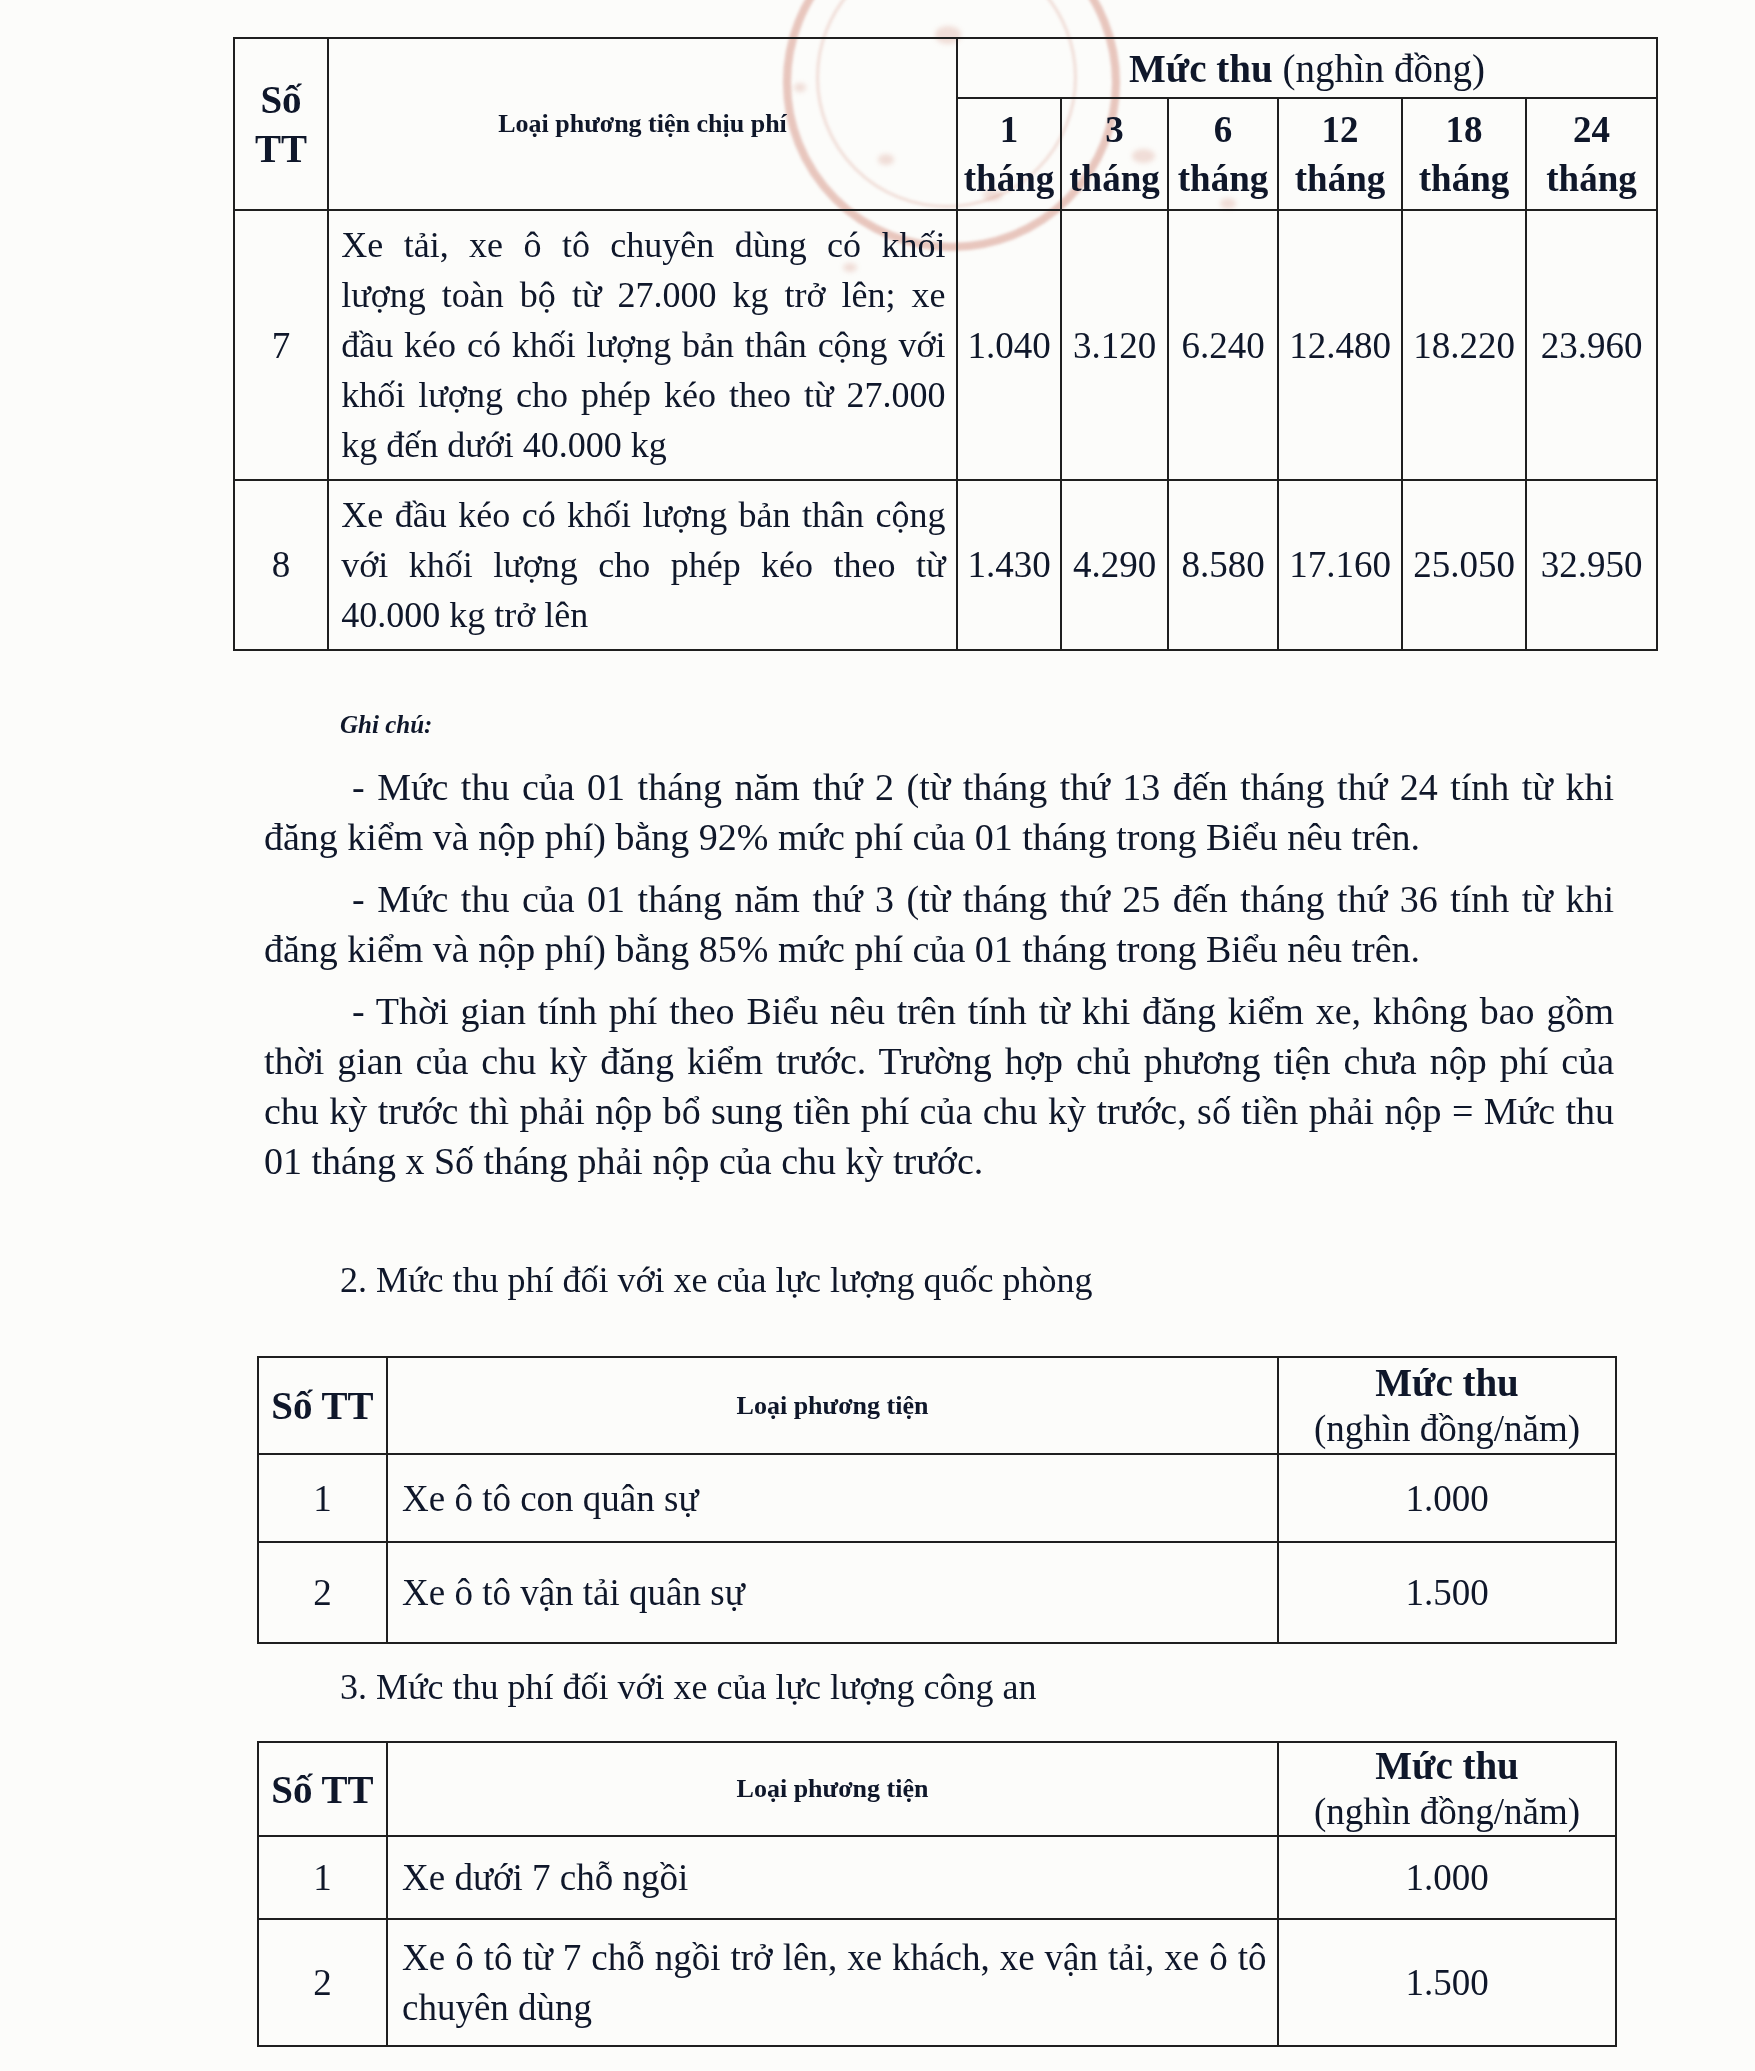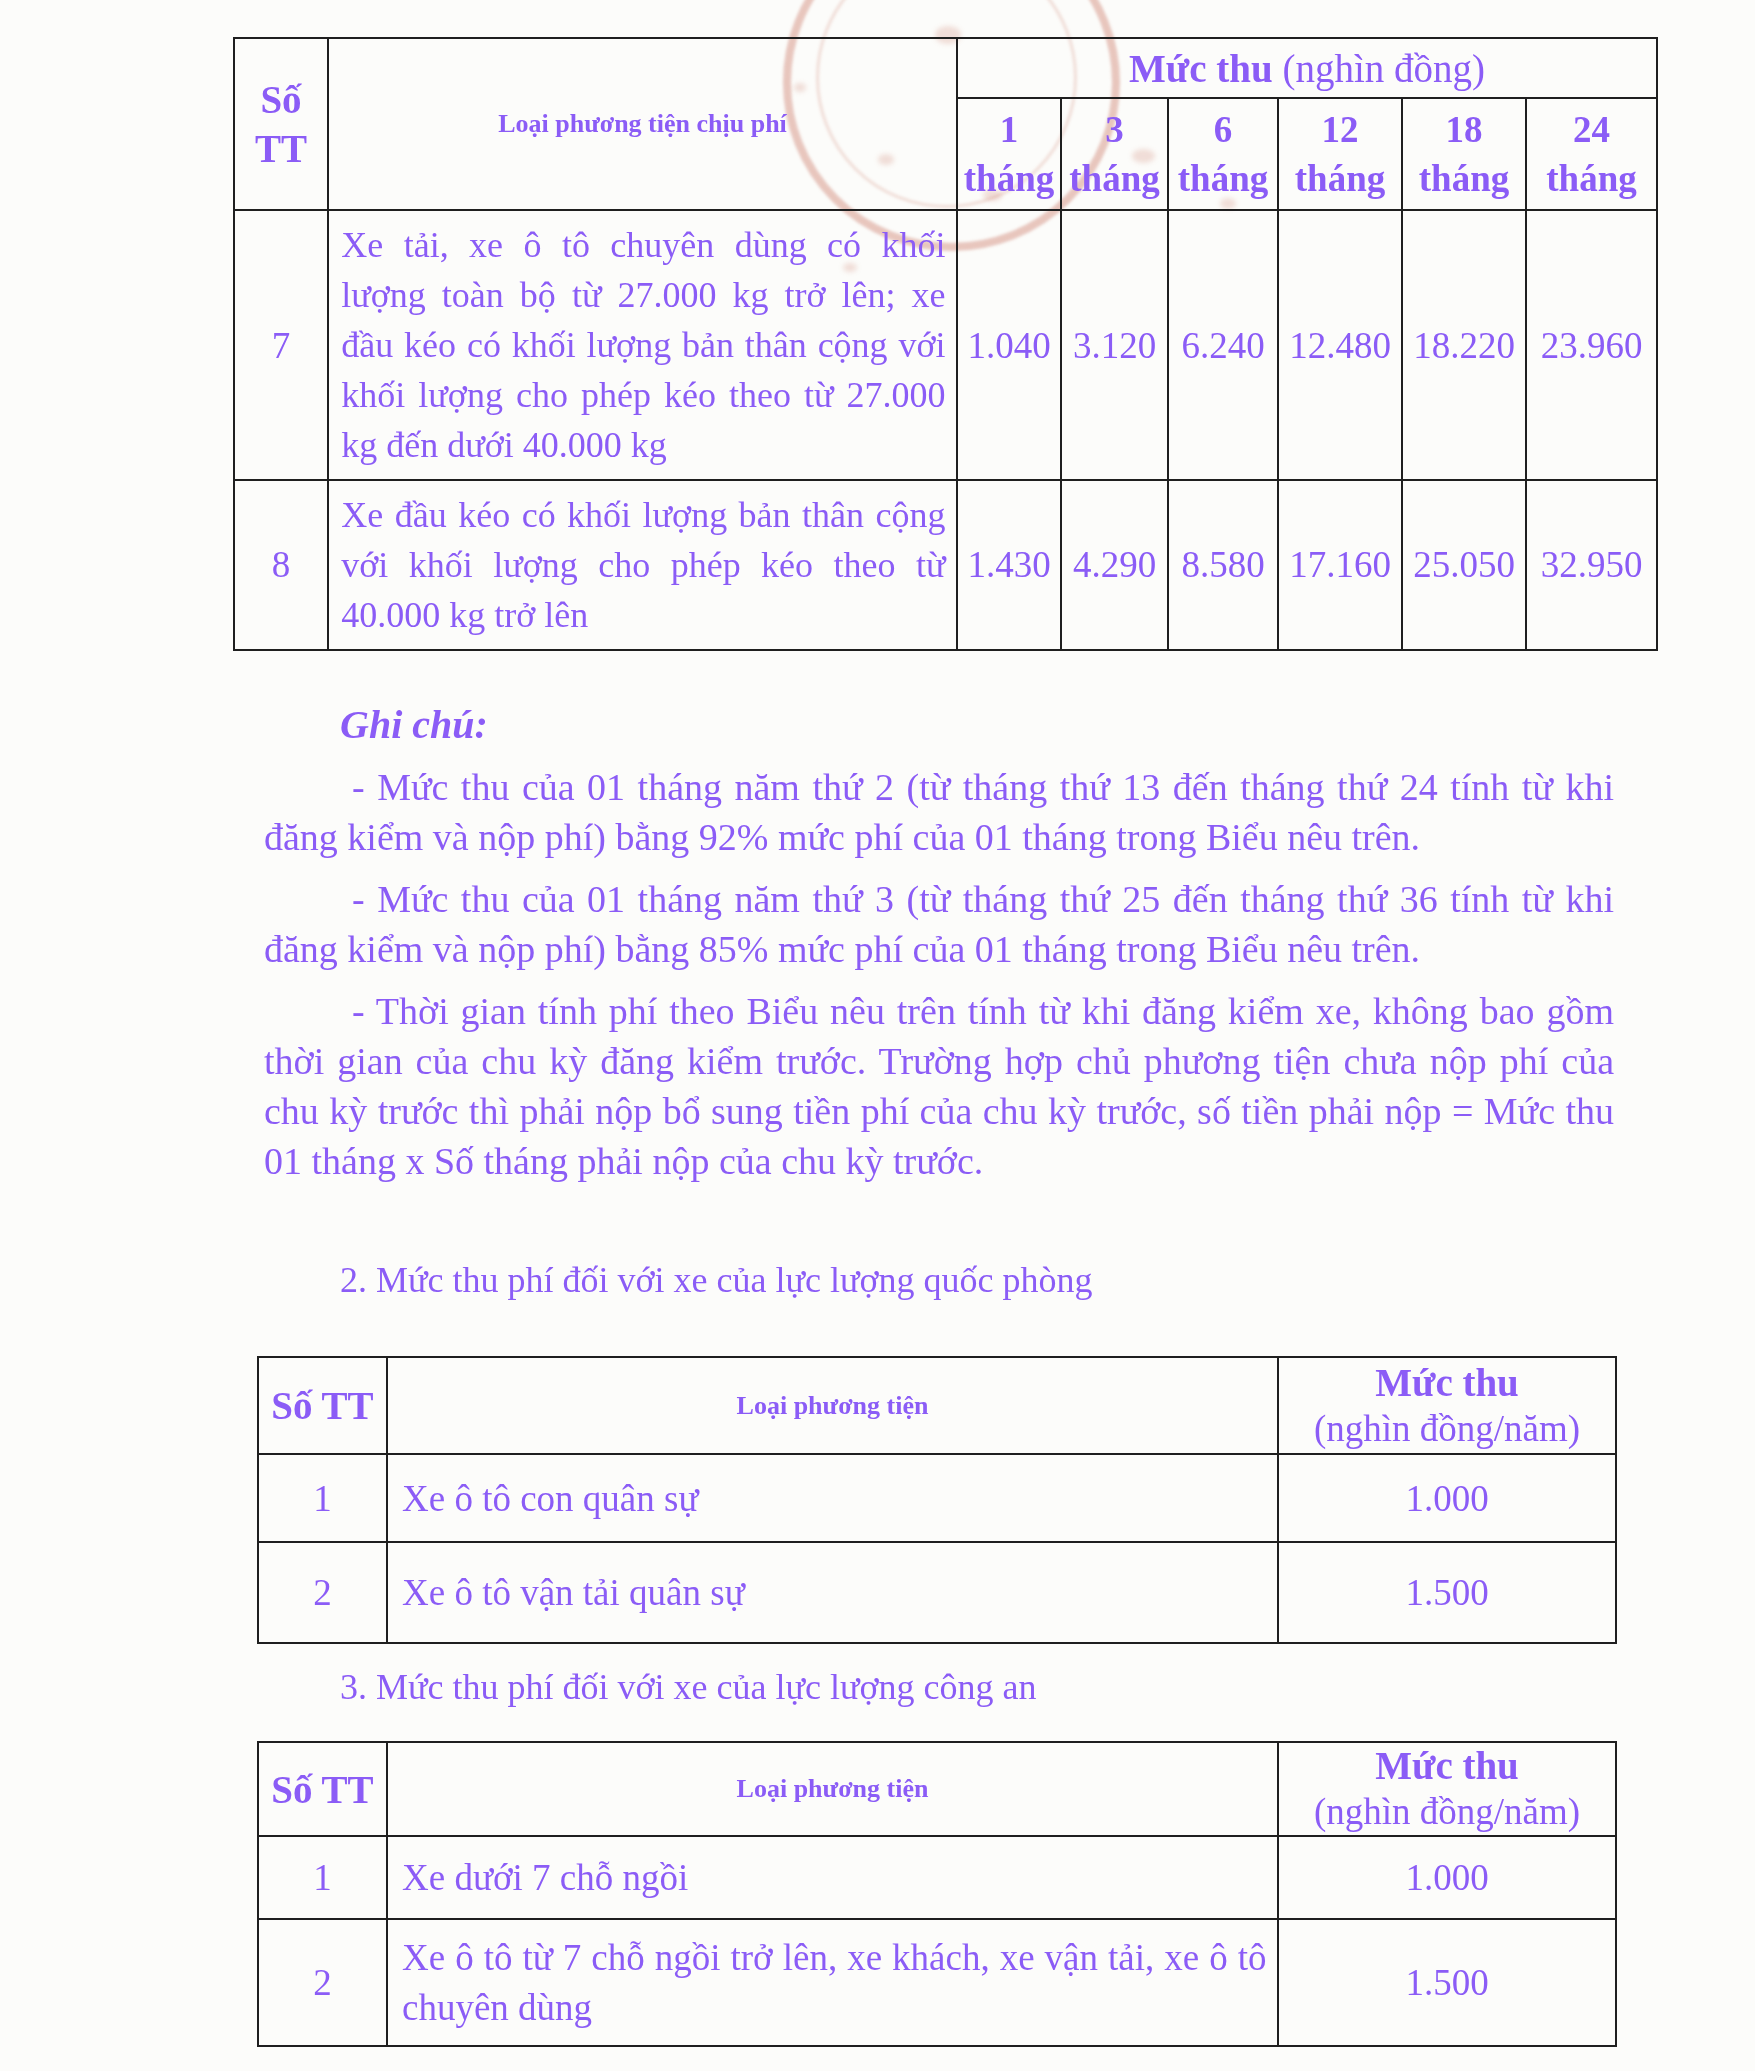--- a/index.html
+++ b/index.html
@@ -2,21 +2,21 @@
 <html style="font-size:14px"><head>
 <meta charset="utf-8">
 <style>
   html,body{margin:0;padding:0;background:#e8e8e6;}
   .page{
     position:relative;
     width:1756px;height:2072px;
     background:#fcfcfa;
     overflow:hidden;
     font-family:"Liberation Serif","DejaVu Serif",serif;
-    color:#8b5cf6;
+    color:#0f172a;
   }
   
   table{border-collapse:collapse;table-layout:fixed;}
   td,th{border:2.6px solid #1f1f1f;padding:0;font-weight:normal;vertical-align:middle;}
   .t1{position:absolute;left:233px;top:37px;width:1422px;}
   .t23{position:absolute;width:1358px;}
   .t2{left:257px;top:1356px;}
   .t3{left:257px;top:1741px;}
   .c-center{text-align:center;}
   .hdr-b{font-weight:bold;font-size:26px;}
@@ -34,21 +34,21 @@
   .fee23-hdr{text-align:center;line-height:46px;}
   .fee23-hdr .l1{font-weight:bold;font-size:39px;display:block;}
   .fee23-hdr .l2{font-weight:normal;font-size:37px;display:block;}
   
   .notes{
     position:absolute;left:252px;top:700px;width:1374px;
     font-size:38px;line-height:50px;
   }
   .note-title{
     font-weight:bold;font-style:italic;
-    padding-left:88px;margin:0 0 5.3px 0;font-size:40px;
+    padding-left:88px;margin:0 0 5.3px 0;font-size:25px;
   }
   .notes p{
     margin:12px;text-align:justify;text-indent:88px;
   }
   
   .sec-heading{
     position:absolute;left:340px;
     font-weight:normal;font-size:36px;white-space:nowrap;
   }
   .h2{top:1259px;}

